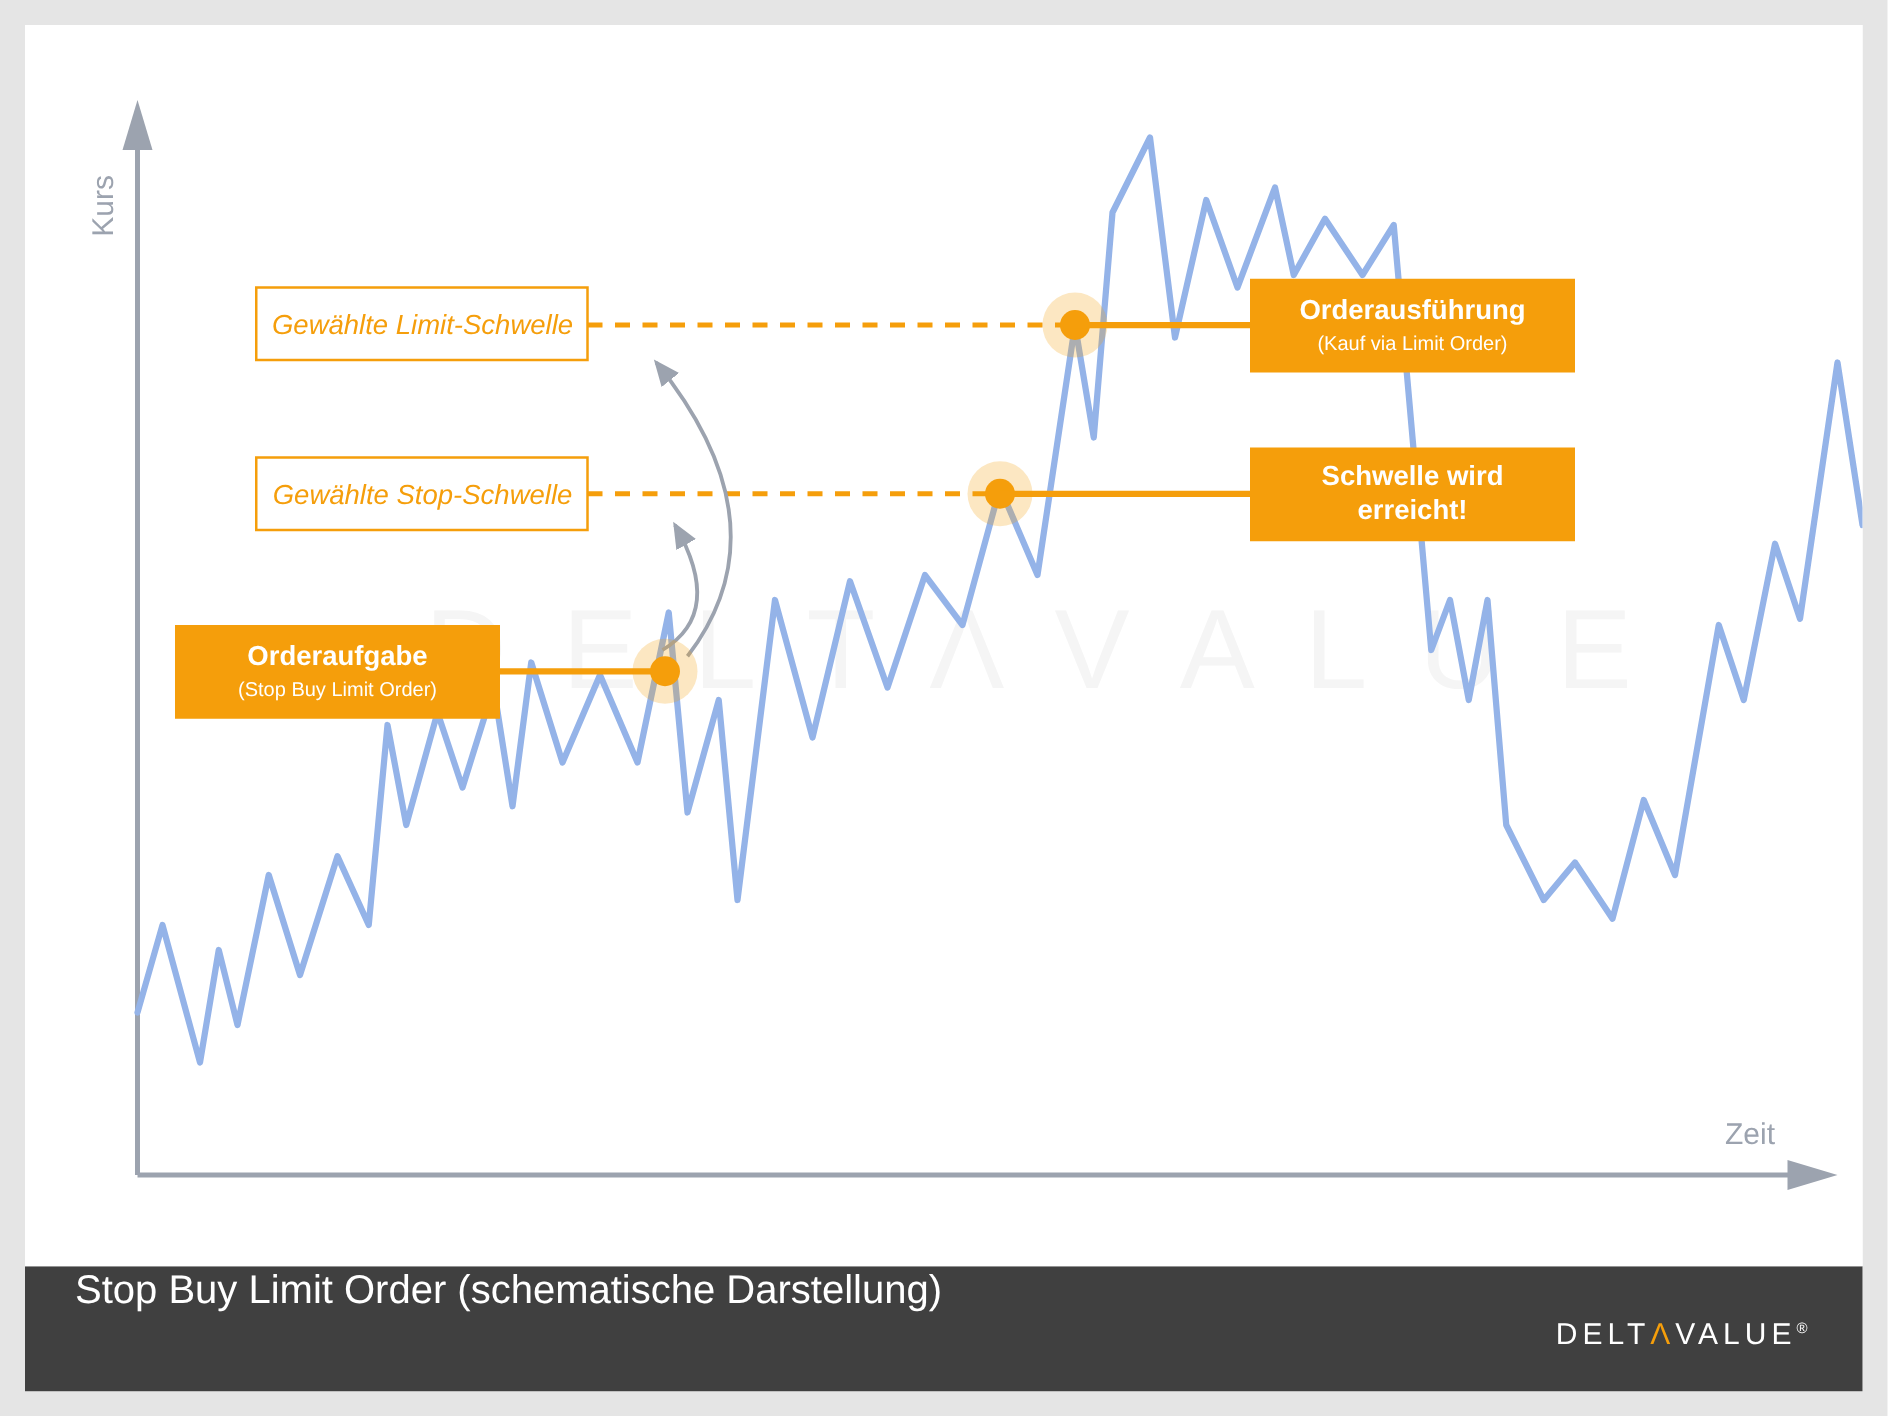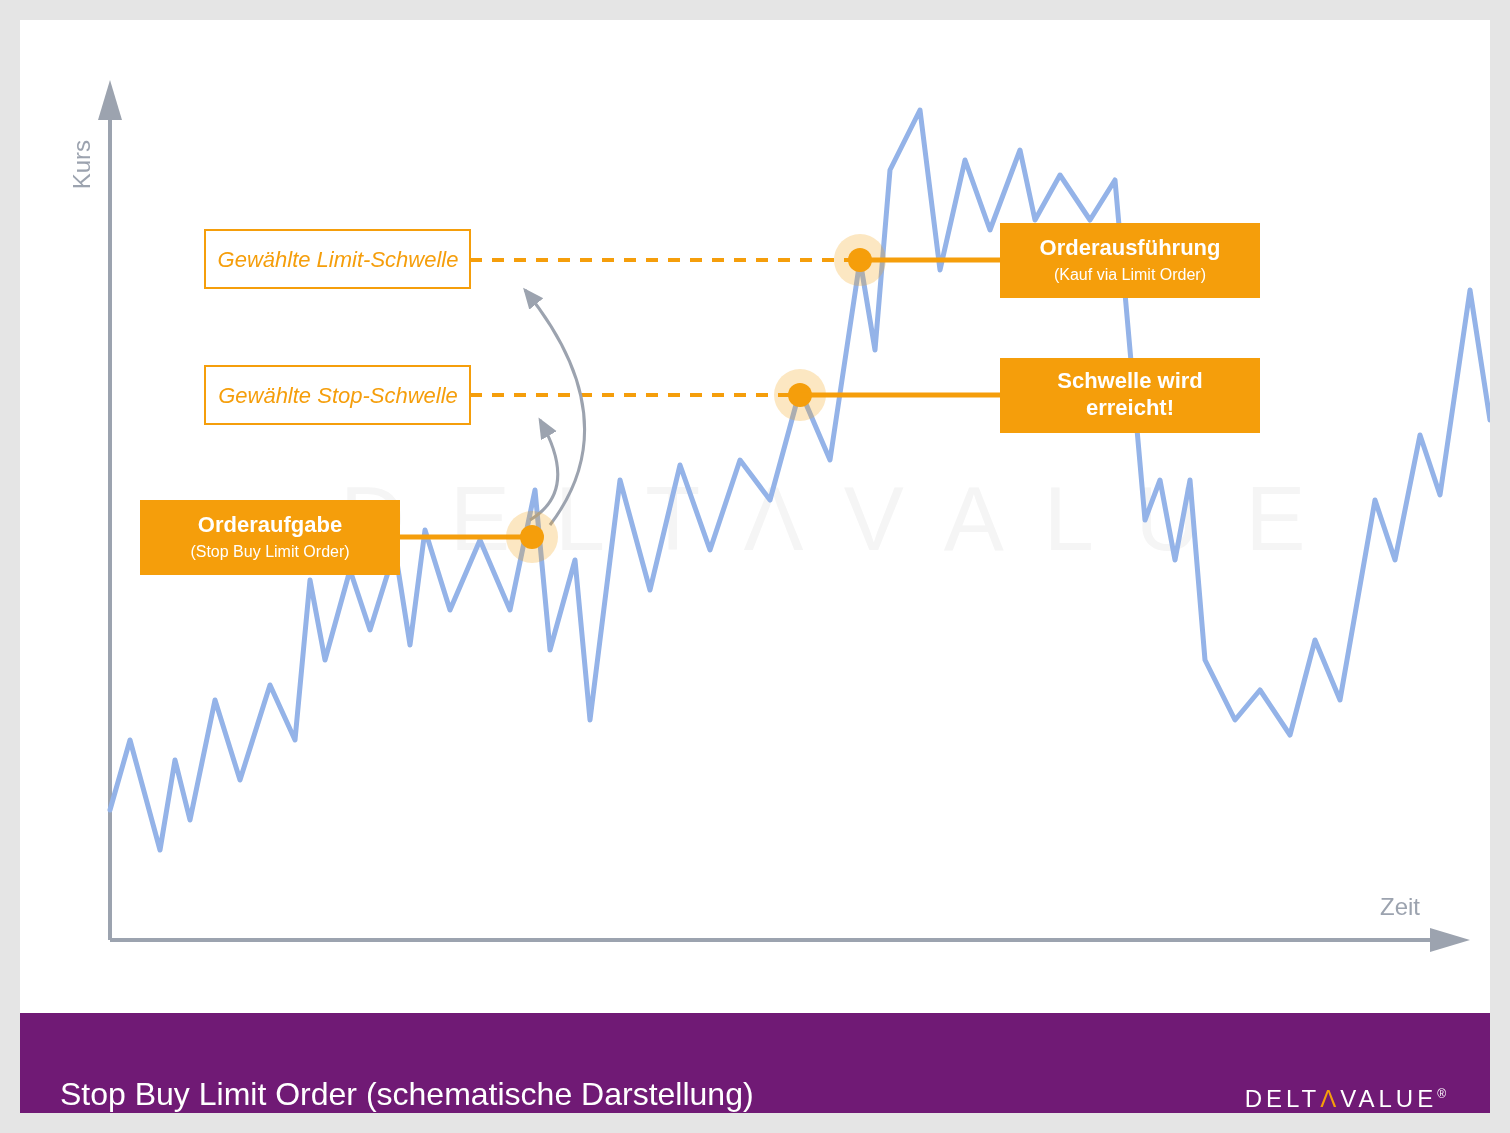--- a/index.html
+++ b/index.html
@@ -18,36 +18,37 @@
     display: flex;
     flex-direction: column;
   }
   .chart-area {
     flex: 1;
     position: relative;
     background: #fff;
   }
   .footer {
     height: 101px;
-    background: #701a75;
+    background: #404040;
     display: flex;
-    align-items: flex-end;
+    align-items: flex-start;
     justify-content: space-between;
     padding: 0 40px;
   }
   .footer-title {
     color: #fff;
     font-size: 32px;
     font-weight: 300;
   }
   .footer-logo {
     color: #fff;
     font-size: 24px;
     letter-spacing: 4px;
     font-weight: 300;
+    margin-top: 41px;
   }
   .footer-logo .accent { color: #f59e0b; font-weight: 400; }
   .footer-logo sup { font-size: 12px; vertical-align: super; }
 
   svg { width: 100%; height: 100%; display: block; }
 
   .axis-line { stroke: #9ca3af; stroke-width: 4; fill: none; }
   .axis-arrow { fill: #9ca3af; }
   .axis-label { fill: #9ca3af; font-size: 24px; }
 

